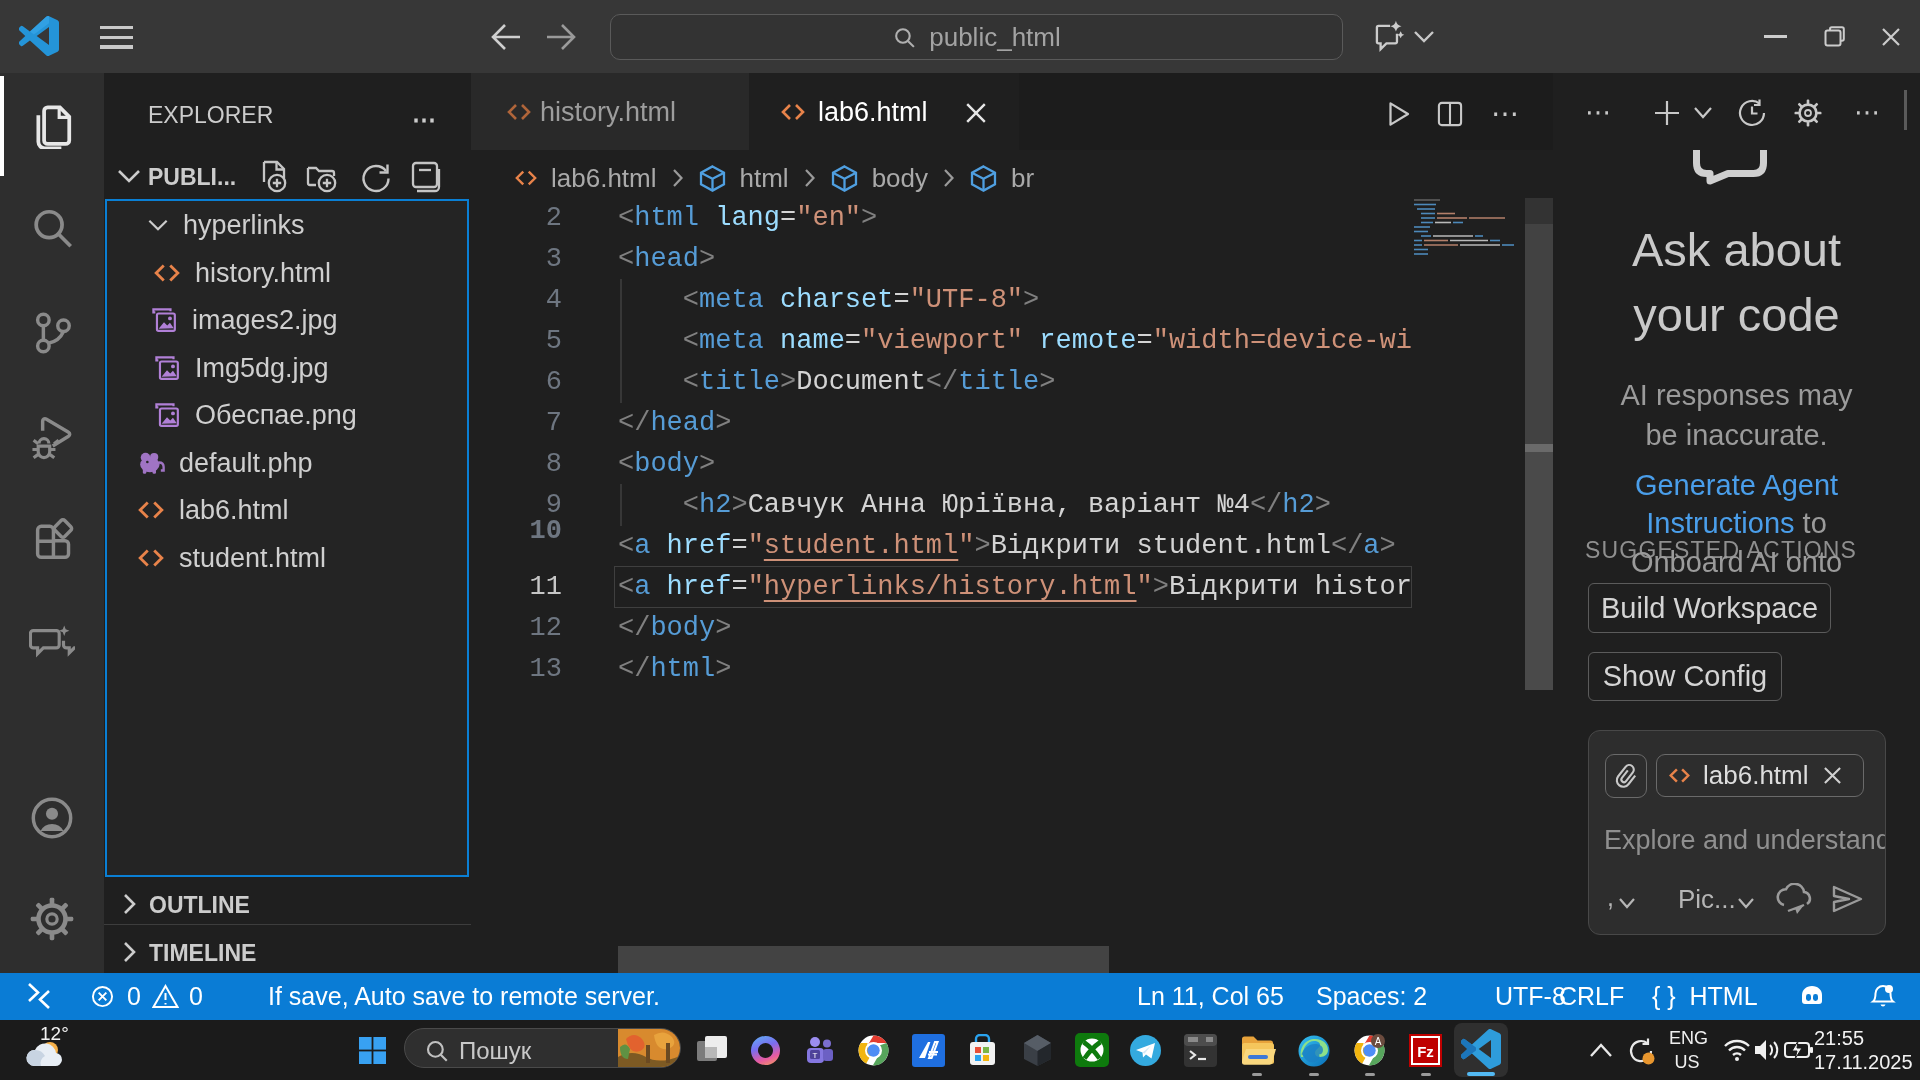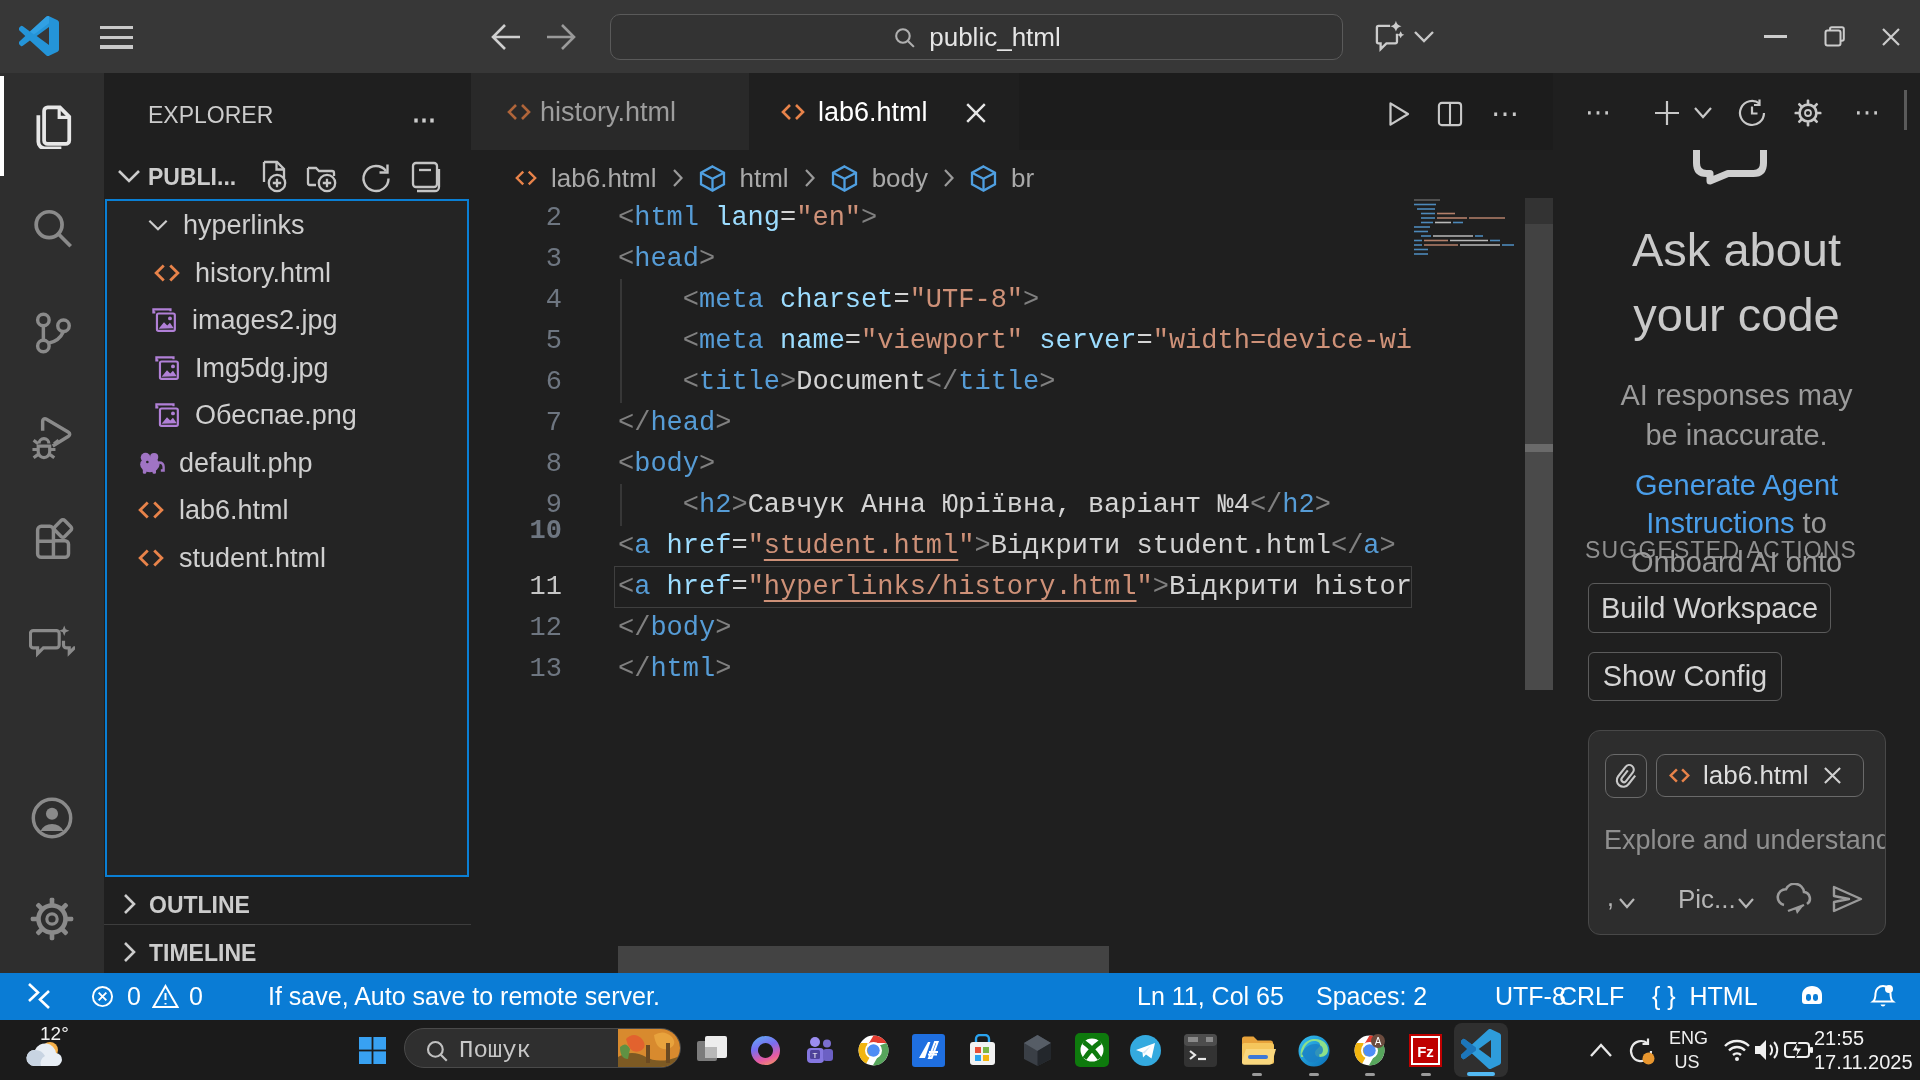--- a/index.html
+++ b/index.html
@@ -4,21 +4,21 @@
 <title>VS Code</title>
 <style>
   * { margin:0; padding:0; box-sizing:border-box; }
   html,body { width:1920px; height:1080px; overflow:hidden; background:#1f1f1f; }
   body { font-family:"Liberation Sans", sans-serif; color:#cccccc; }
   .abs { position:absolute; }
   #stage { position:relative; width:1920px; height:1080px; overflow:hidden; }
   svg { display:block; }
 
   #titlebar { left:0; top:0; width:1920px; height:73px; background:#373737; }
-  #searchbox { left:610px; top:14px; width:733px; height:46px; border:1px solid #5a5a5a; border-radius:10px; background:#333333; color:#e5e5e5; font-size:26px; display:flex; align-items:center; justify-content:center; gap:12px; }
+  #searchbox { left:610px; top:14px; width:733px; height:46px; border:1px solid #5a5a5a; border-radius:10px; background:#333333; color:#a3a3a3; font-size:26px; display:flex; align-items:center; justify-content:center; gap:12px; }
 
   #activitybar { left:0; top:73px; width:104px; height:900px; background:#2e2e2e; }
   .aicon { position:absolute; left:29px; width:46px; height:46px; }
 
   #sidebar { left:104px; top:73px; width:367px; height:900px; background:#1f1f1f; overflow:hidden; }
   #treebox { position:absolute; left:1px; top:126px; width:364px; height:678px; border:2px solid #0a7fd4; background:#242424; overflow:hidden; }
   .trow { position:absolute; height:48px; display:flex; align-items:center; font-size:27px; color:#cfcfcf; white-space:nowrap; }
   .sechdr { font-weight:bold; font-size:23px; color:#cccccc; position:absolute; }
   .fii { display:inline-block; width:26px; height:26px; margin-right:15px; }
 
@@ -299,21 +299,21 @@
       <div class="lnum" style="top:198px;">7</div>
       <div class="lnum" style="top:239px;">8</div>
       <div class="lnum" style="top:280px;">9</div>
       <div class="lnum" style="top:306px;font-weight:bold;">10</div>
       <div class="lnum" style="top:362px; color:#c6c6c6;">11</div>
       <div class="lnum" style="top:403px;">12</div>
       <div class="lnum" style="top:444px;">13</div>
       <div class="cl" style="top:-7px;"><span class="pu">&lt;</span><span class="tg">html</span> <span class="at">lang</span><span class="tx">=</span><span class="st">"en"</span><span class="pu">&gt;</span></div>
       <div class="cl" style="top:34px;"><span class="pu">&lt;</span><span class="tg">head</span><span class="pu">&gt;</span></div>
       <div class="cl" style="top:75px;">    <span class="pu">&lt;</span><span class="tg">meta</span> <span class="at">charset</span><span class="tx">=</span><span class="st">"UTF-8"</span><span class="pu">&gt;</span></div>
-      <div class="cl" style="top:116px;">    <span class="pu">&lt;</span><span class="tg">meta</span> <span class="at">name</span><span class="tx">=</span><span class="st">"viewport"</span> <span class="at">server</span><span class="tx">=</span><span class="st">"width=device-width, initial-scale=1.0"</span></div>
+      <div class="cl" style="top:116px;">    <span class="pu">&lt;</span><span class="tg">meta</span> <span class="at">name</span><span class="tx">=</span><span class="st">"viewport"</span> <span class="at">remote</span><span class="tx">=</span><span class="st">"width=device-width, initial-scale=1.0"</span></div>
       <div class="cl" style="top:157px;">    <span class="pu">&lt;</span><span class="tg">title</span><span class="pu">&gt;</span><span class="tx">Document</span><span class="pu">&lt;/</span><span class="tg">title</span><span class="pu">&gt;</span></div>
       <div class="cl" style="top:198px;"><span class="pu">&lt;/</span><span class="tg">head</span><span class="pu">&gt;</span></div>
       <div class="cl" style="top:239px;"><span class="pu">&lt;</span><span class="tg">body</span><span class="pu">&gt;</span></div>
       <div class="cl" style="top:280px;">    <span class="pu">&lt;</span><span class="tg">h2</span><span class="pu">&gt;</span><span class="tx">Савчук Анна Юріївна, варіант №4</span><span class="pu">&lt;/</span><span class="tg">h2</span><span class="pu">&gt;</span></div>
       <div class="cl" style="top:321px;"><span class="pu">&lt;</span><span class="tg">a</span> <span class="at">href</span><span class="tx">=</span><span class="st">"<span class="lnk">student.html</span>"</span><span class="pu">&gt;</span><span class="tx">Відкрити student.html</span><span class="pu">&lt;/</span><span class="tg">a</span><span class="pu">&gt;</span><span class="tx"> </span><span class="pu">&lt;</span></div>
       <div class="cl" style="top:362px;"><span class="pu">&lt;</span><span class="tg">a</span> <span class="at">href</span><span class="tx">=</span><span class="st">"<span class="lnk">hyperlinks/history.html</span>"</span><span class="pu">&gt;</span><span class="tx">Відкрити history.html</span></div>
       <div class="cl" style="top:403px;"><span class="pu">&lt;/</span><span class="tg">body</span><span class="pu">&gt;</span></div>
       <div class="cl" style="top:444px;"><span class="pu">&lt;/</span><span class="tg">html</span><span class="pu">&gt;</span></div>
     </div>
     <svg class="abs" style="left:942px; top:125px;" width="112" height="62" viewBox="0 0 112 62">
@@ -466,21 +466,21 @@
       <path d="M14 32 a8 8 0 0 1 1 -16 a11 11 0 0 1 21 3 a6.5 6.5 0 0 1 -1 13 z" fill="#e8eef5"></path>
       <path d="M14 32 a8 8 0 0 1 1 -16 a11 11 0 0 1 10 6 a8 8 0 0 0 -4 10 z" fill="#c8d4e2"></path>
     </svg>
     <div class="tk" style="left:40px; top:3px; font-size:19px; color:#f2f2f2;">12°</div>
     <svg class="tk" style="left:359px; top:17px;" width="27" height="27" viewBox="0 0 27 27">
         <rect x="0" y="0" width="12.6" height="12.6" fill="#38a1f2"></rect>
         <rect x="14.4" y="0" width="12.6" height="12.6" fill="#38a1f2"></rect>
         <rect x="0" y="14.4" width="12.6" height="12.6" fill="#38a1f2"></rect>
         <rect x="14.4" y="14.4" width="12.6" height="12.6" fill="#38a1f2"></rect>
       </svg>
-    <div class="tk" style="left:404px; top:8px; width:277px; height:40px; background:#2f2f2f; border:1px solid #4a4a4a; border-radius:22px; overflow:hidden;font-family:Liberation Mono, monospace;">
+    <div class="tk" style="left:404px; top:8px; width:277px; height:40px; background:#2f2f2f; border:1px solid #4a4a4a; border-radius:22px; overflow:hidden;">
       <svg style="position:absolute; left:19px; top:9px;" width="26" height="26" viewBox="0 0 24 24">
           <circle cx="10.5" cy="10.5" r="6.8" fill="none" stroke="#c0c0c0" stroke-width="2"></circle>
           <line x1="15.5" y1="15.5" x2="21" y2="21" stroke="#c0c0c0" stroke-width="2"></line>
         </svg>
       <div style="position:absolute; left:54px; top:8px; font-size:24px; color:#c8c8c8;">Пошук</div>
       <svg style="position:absolute; left:213px; top:0;" width="64" height="44" viewBox="0 0 64 44">
         <rect width="64" height="44" fill="#d88a2e"></rect>
         <path d="M0 44 L0 28 Q14 20 28 28 T64 26 V44 Z" fill="#7d5a23"></path>
         <path d="M8 10 q8 -8 16 0 q6 8 -2 12 q-10 4 -14 -12" fill="#e2622e"></path>
         <path d="M36 6 q10 -6 18 2 q6 8 -4 12 q-12 2 -14 -14" fill="#e8a33d"></path>

